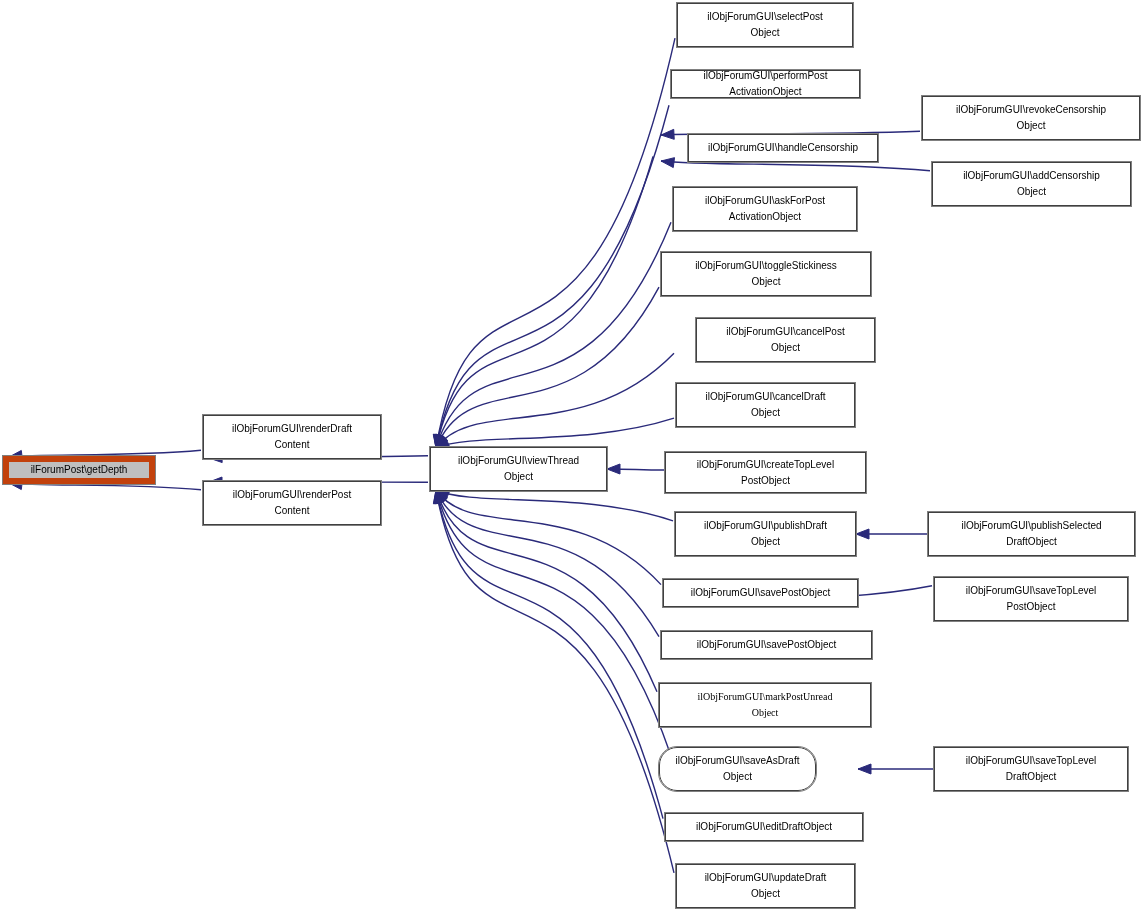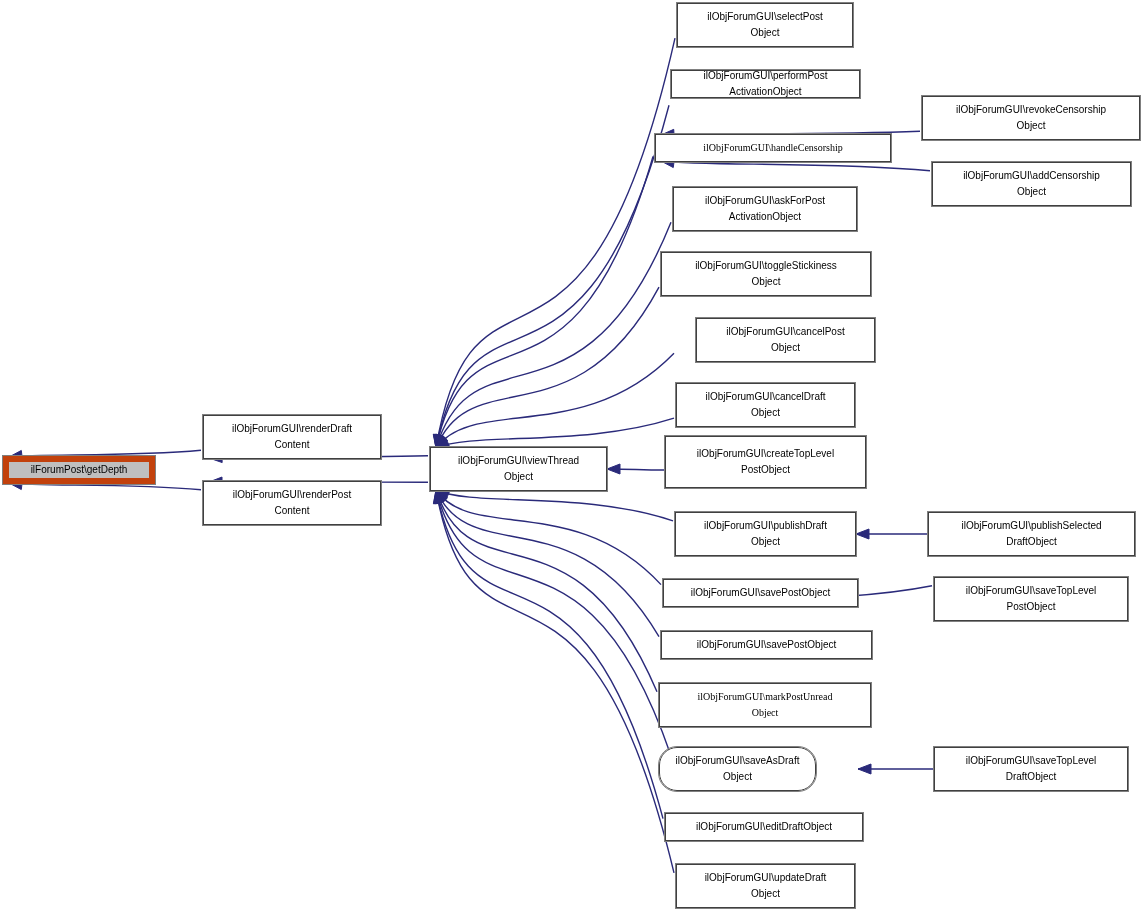--- a/index.html
+++ b/index.html
@@ -79,42 +79,42 @@
       </div>
       <div class="node" style="left: 430px; top: 447px; width: 177px; height: 44px;">
         <span class="lbl">ilObjForumGUI\viewThread<br>Object</span>
       </div>
       <div class="node" style="left: 677px; top: 3px; width: 176px; height: 44px;">
         <span class="lbl">ilObjForumGUI\selectPost<br>Object</span>
       </div>
       <div class="node" style="left: 671px; top: 70px; width: 189px; height: 28px;">
         <span class="lbl">ilObjForumGUI\performPost<br>ActivationObject</span>
       </div>
-      <div class="node" style="left: 655px; top: 134px; width: 236px; height: 28px; font-family: Liberation Serif, serif;">
+      <div class="node" style="left: 688px; top: 134px; width: 190px; height: 28px;">
         <span class="lbl">ilObjForumGUI\handleCensorship</span>
       </div>
       <div class="node" style="left: 922px; top: 96px; width: 218px; height: 44px;">
         <span class="lbl">ilObjForumGUI\revokeCensorship<br>Object</span>
       </div>
       <div class="node" style="left: 932px; top: 162px; width: 199px; height: 44px;">
         <span class="lbl">ilObjForumGUI\addCensorship<br>Object</span>
       </div>
       <div class="node" style="left: 673px; top: 187px; width: 184px; height: 44px;">
         <span class="lbl">ilObjForumGUI\askForPost<br>ActivationObject</span>
       </div>
       <div class="node" style="left: 661px; top: 252px; width: 210px; height: 44px;">
         <span class="lbl">ilObjForumGUI\toggleStickiness<br>Object</span>
       </div>
       <div class="node" style="left: 676px; top: 318px; width: 179px; height: 44px; margin-left: 20px;">
         <span class="lbl">ilObjForumGUI\cancelPost<br>Object</span>
       </div>
       <div class="node" style="left: 676px; top: 383px; width: 179px; height: 44px;">
         <span class="lbl">ilObjForumGUI\cancelDraft<br>Object</span>
       </div>
-      <div class="node" style="left: 665px; top: 436px; width: 201px; height: 52px;">
+      <div class="node" style="left: 665px; top: 452px; width: 201px; height: 41px;">
         <span class="lbl">ilObjForumGUI\createTopLevel<br>PostObject</span>
       </div>
       <div class="node" style="left: 675px; top: 512px; width: 181px; height: 44px;">
         <span class="lbl">ilObjForumGUI\publishDraft<br>Object</span>
       </div>
       <div class="node" style="left: 928px; top: 512px; width: 207px; height: 44px;">
         <span class="lbl">ilObjForumGUI\publishSelected<br>DraftObject</span>
       </div>
       <div class="node" style="left: 663px; top: 579px; width: 195px; height: 28px;">
         <span class="lbl">ilObjForumGUI\savePostObject</span>

